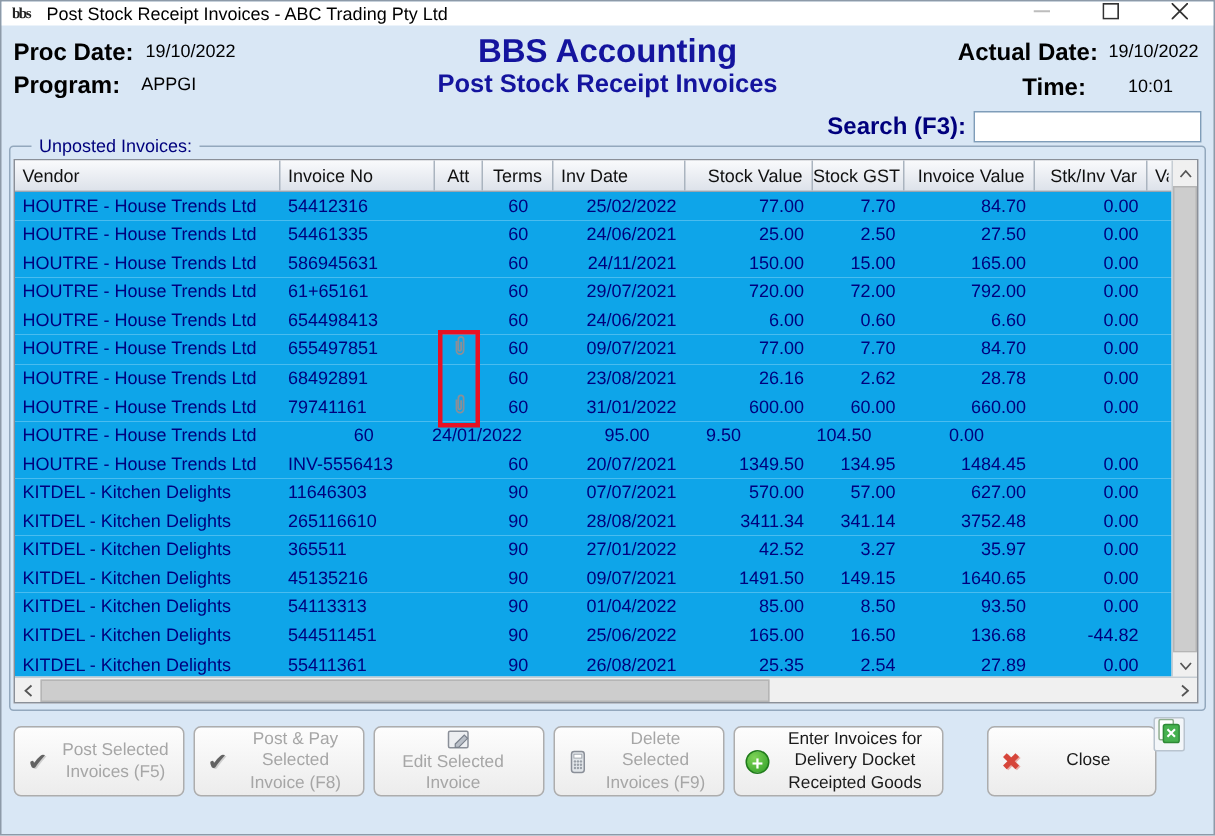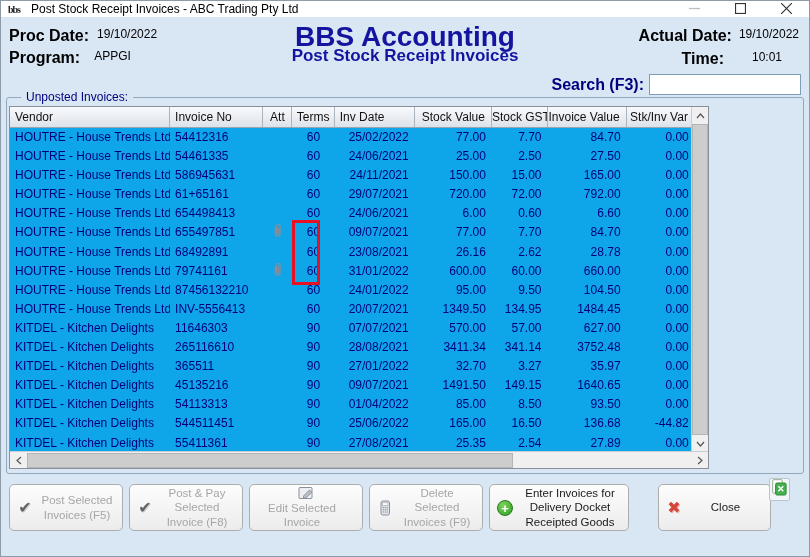--- a/index.html
+++ b/index.html
@@ -13,34 +13,34 @@
   .win-title { font-size:12px; color:#000; }
   .win-controls { margin-left:auto; display:flex; height:30px; }
   .win-btn { width:46px; height:30px; display:flex; align-items:center; justify-content:center; }
 
   
   .body { position:relative; height:527px; }
   .lbl { font-weight:bold; font-size:16px; color:#000; }
   .val { font-size:12px; color:#000; }
   .hdr-left1 { position:absolute; left:8px; top:10px; display:flex; gap:8px; }
   .hdr-left2 { position:absolute; left:8px; top:32px; display:flex; gap:14px; }
-  .app-title   { position:absolute; left:0; right:0; top:4px;  text-align:center; font-size:28px; font-weight:bold; color:#14149e; }
+  .app-title   { position:absolute; left:0; right:0; top:4px;  text-align:center; font-size:22px; font-weight:bold; color:#14149e; }
   .screen-title{ position:absolute; left:0; right:0; top:29px; text-align:center; font-size:17px; font-weight:bold; color:#14149e; }
   .hdr-right1 { position:absolute; right:10px; top:10px; display:flex; gap:7px; }
   .hdr-right2 { position:absolute; right:27px; top:33px; display:flex; gap:28px; }
   .search-row { position:absolute; right:8px; top:57px; display:flex; align-items:center; gap:5px; }
   .search-row .lbl { color:#00007d; }
   .search-input { width:152px; height:21px; border:1px solid #7f9db9; background:#fff; font-size:12px; padding:0 3px; outline:none; }
 
   
   .groupbox { position:absolute; left:5px; right:5px; top:80px; height:377px; border:1px solid #93a8bd; border-radius:3px; }
   .legend { position:absolute; top:-8px; left:14px; background:#d9e7f5; padding:0 5px; font-size:12px; color:#00007d; }
 
   
-  .tbl { position:absolute; left:2px; top:8px; width:700px; height:363px; border:1px solid #8a9099; background:#fff; }
+  .tbl { position:absolute; left:2px; top:8px; width:790px; height:363px; border:1px solid #8a9099; background:#fff; }
   .thead { display:flex; height:21px; background:linear-gradient(#f9fafc,#dde2ea); border-bottom:1px solid #9aa5b1; }
   .hcell { font-size:12px; color:#111; line-height:20px; border-right:1px solid #aab4bf; overflow:hidden; white-space:nowrap; }
   .tbody { height:324px; overflow:hidden; }
   .trow { display:flex; height:19.1px; background:#0ea5e9; }
   .tcell { font-size:12px; color:#00007d; line-height:19px; overflow:hidden; white-space:nowrap; }
   .al { text-align:left; padding-left:5px; }
   .ac { text-align:center; }
   .ar { text-align:right; padding-right:6px; }
   .c0{width:177px;} .c1{width:103px;} .c2{width:32px;} .c3{width:47px;} .c4{width:88px;}
   .c5{width:85px;} .c6{width:61px;} .c7{width:87px;} .c8{width:75px;} .c9{width:14px;border-right:none;}
@@ -236,21 +236,20 @@
               <div class="tcell c3 ac">60</div>
               <div class="tcell c4 ar">31/01/2022</div>
               <div class="tcell c5 ar">600.00</div>
               <div class="tcell c6 ar">60.00</div>
               <div class="tcell c7 ar">660.00</div>
               <div class="tcell c8 ar">0.00</div>
               <div class="tcell c9 ar"></div>
             </div>
             <div class="trow">
               <div class="tcell c0 al">HOUTRE - House Trends Ltd</div>
-              <div class="tcell c1 al">87456132210</div>
               <div class="tcell c2 ac"></div>
               <div class="tcell c3 ac">60</div>
               <div class="tcell c4 ar">24/01/2022</div>
               <div class="tcell c5 ar">95.00</div>
               <div class="tcell c6 ar">9.50</div>
               <div class="tcell c7 ar">104.50</div>
               <div class="tcell c8 ar">0.00</div>
               <div class="tcell c9 ar"></div>
             </div>
             <div class="trow">
@@ -288,21 +287,21 @@
               <div class="tcell c7 ar">3752.48</div>
               <div class="tcell c8 ar">0.00</div>
               <div class="tcell c9 ar"></div>
             </div>
             <div class="trow">
               <div class="tcell c0 al">KITDEL - Kitchen Delights</div>
               <div class="tcell c1 al">365511</div>
               <div class="tcell c2 ac"></div>
               <div class="tcell c3 ac">90</div>
               <div class="tcell c4 ar">27/01/2022</div>
-              <div class="tcell c5 ar">32.70</div>
+              <div class="tcell c5 ar">42.52</div>
               <div class="tcell c6 ar">3.27</div>
               <div class="tcell c7 ar">35.97</div>
               <div class="tcell c8 ar">0.00</div>
               <div class="tcell c9 ar"></div>
             </div>
             <div class="trow">
               <div class="tcell c0 al">KITDEL - Kitchen Delights</div>
               <div class="tcell c1 al">45135216</div>
               <div class="tcell c2 ac"></div>
               <div class="tcell c3 ac">90</div>
@@ -335,21 +334,21 @@
               <div class="tcell c6 ar">16.50</div>
               <div class="tcell c7 ar">136.68</div>
               <div class="tcell c8 ar">-44.82</div>
               <div class="tcell c9 ar"></div>
             </div>
             <div class="trow">
               <div class="tcell c0 al">KITDEL - Kitchen Delights</div>
               <div class="tcell c1 al">55411361</div>
               <div class="tcell c2 ac"></div>
               <div class="tcell c3 ac">90</div>
-              <div class="tcell c4 ar">27/08/2021</div>
+              <div class="tcell c4 ar">26/08/2021</div>
               <div class="tcell c5 ar">25.35</div>
               <div class="tcell c6 ar">2.54</div>
               <div class="tcell c7 ar">27.89</div>
               <div class="tcell c8 ar">0.00</div>
               <div class="tcell c9 ar"></div>
             </div>
           </div>
 
         <div class="vscroll">
           <div class="sbtn">

